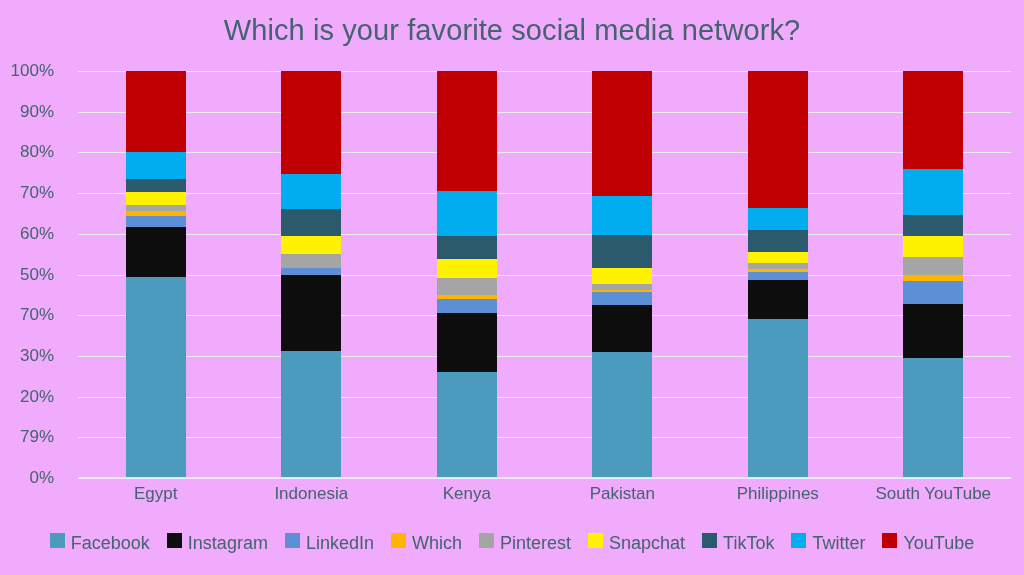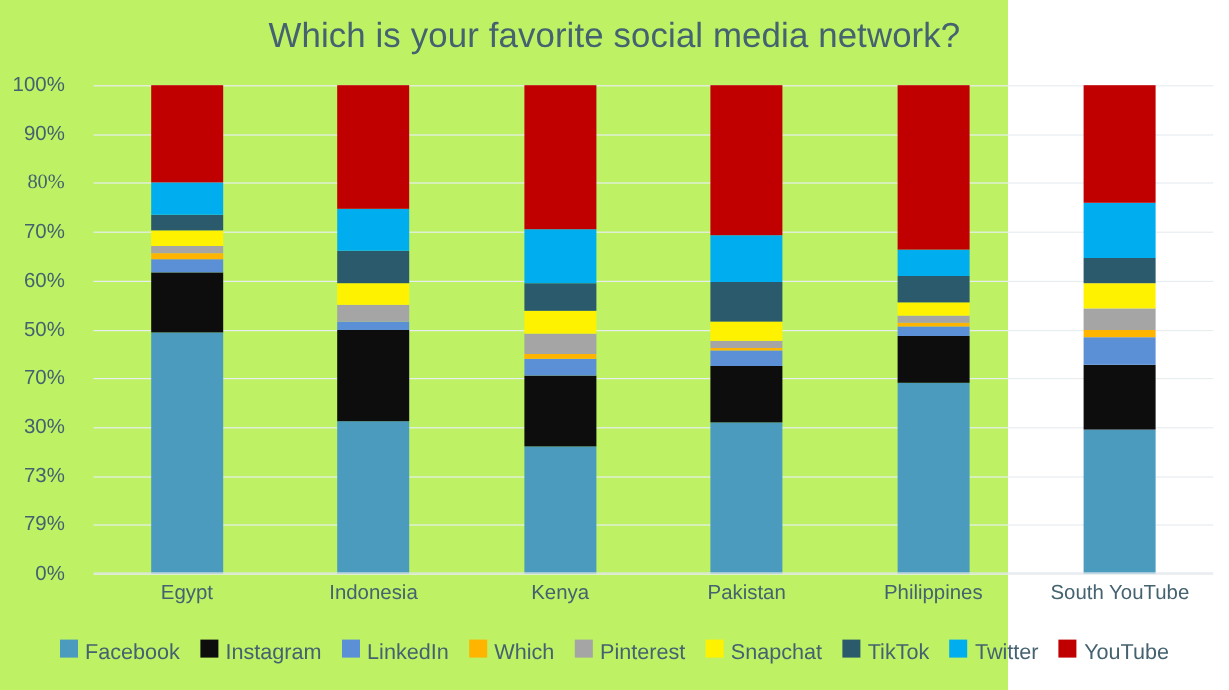--- a/index.html
+++ b/index.html
@@ -5,23 +5,23 @@
   * { box-sizing: border-box; margin: 0; padding: 0; }
   html, body {
     width: 1024px;
     height: 575px;
     background: #ffffff;
     font-family: "Liberation Sans", sans-serif;
     overflow: hidden;
   }
   #chart-root {
     position: relative;
-    width: 840px;
+    width: 1024px;
     height: 575px;
-    background: #bef264;
+    background: #f0abfc;
   }
 
   
   #chart-title {
     position: absolute;
     top: 14px;
     left: 0;
     width: 1024px;
     text-align: center;
     font-size: 29px;
@@ -149,27 +149,27 @@
 </head>
 <body>
 
 <div id="chart-root">
 
   <div id="chart-title">Which is your favorite social media network?</div>
 
   <div id="y-axis">
       <div class="y-tick" style="top: 100%;">0%</div>
       <div class="y-tick" style="top: 90%;">79%</div>
-      <div class="y-tick" style="top: 80%;">73%</div>
+      <div class="y-tick" style="top: 80%;">20%</div>
       <div class="y-tick" style="top: 70%;">30%</div>
       <div class="y-tick" style="top: 60%;">70%</div>
       <div class="y-tick" style="top: 50%;">50%</div>
       <div class="y-tick" style="top: 40%;">60%</div>
       <div class="y-tick" style="top: 30%;">70%</div>
-      <div class="y-tick" style="top: 20%; font-family: Liberation Serif, serif;">80%</div>
+      <div class="y-tick" style="top: 20%;">80%</div>
       <div class="y-tick" style="top: 10%;">90%</div>
       <div class="y-tick" style="top: 0%;">100%</div>
     </div>
 
   <div id="plot-area">
     <div id="gridlines">
         <div class="gridline" style="top: 100%; background: rgb(232, 237, 241);"></div>
         <div class="gridline" style="top: 90%; background: rgb(232, 237, 241);"></div>
         <div class="gridline" style="top: 80%; background: rgb(232, 237, 241);"></div>
         <div class="gridline" style="top: 70%; background: rgb(232, 237, 241);"></div>

